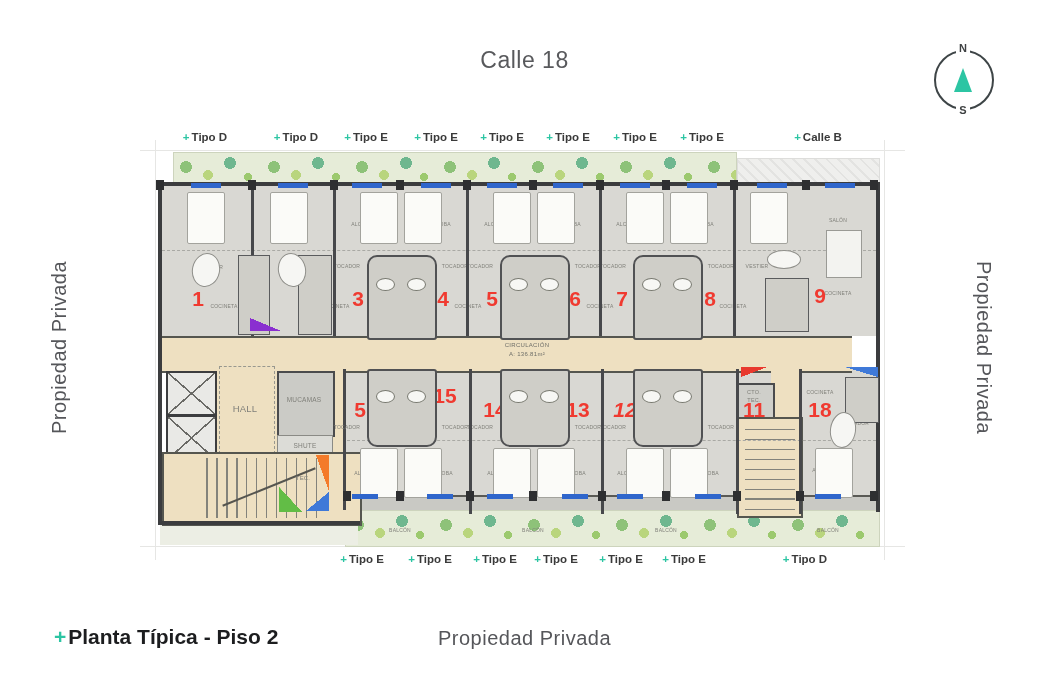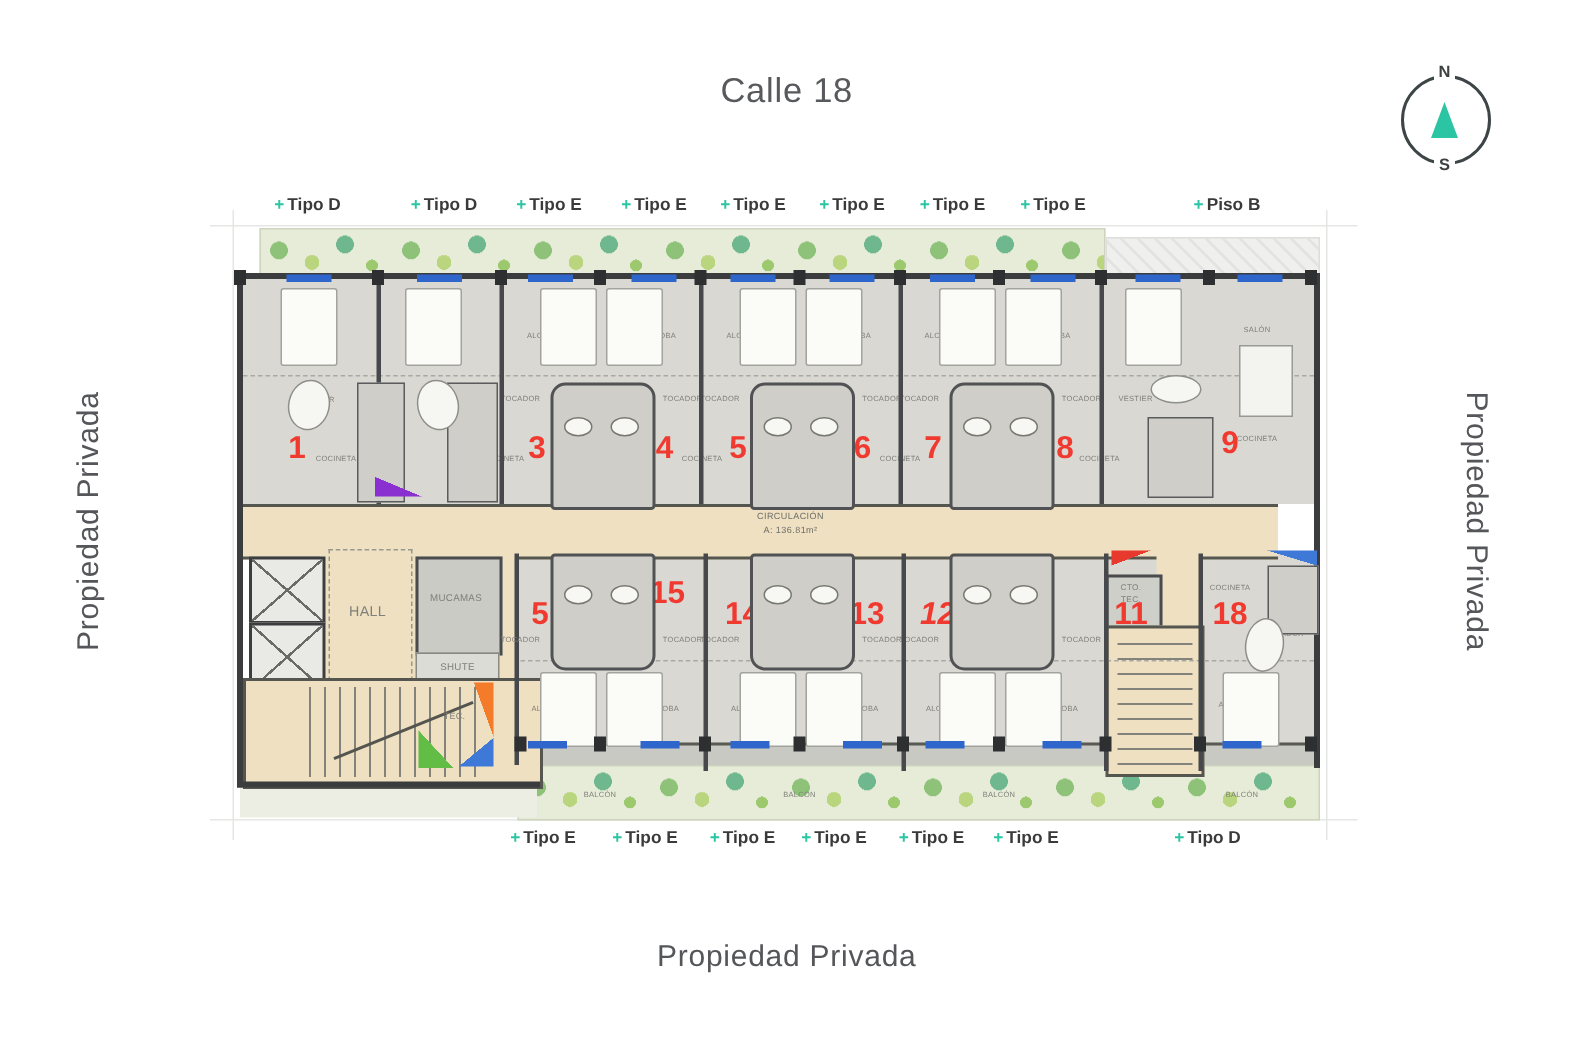--- a/index.html
+++ b/index.html
@@ -96,20 +96,23 @@
     <div class="compass-circle"></div>
     <div class="compass-n"><span>N</span></div>
     <div class="compass-s"><span>S</span></div>
     <div class="compass-needle"></div>
   </div>
 
   <div class="side-label left">Propiedad Privada</div>
   <div class="side-label right">Propiedad Privada</div>
   <div class="bottom-label">Propiedad Privada</div>
 
+  <div class="title">
+    <span class="accent">+</span><span>Planta Típica - Piso 2</span>
+  </div>
 
   <div id="plan" class="plan">
 
     <div class="survey" style="left:140px;top:150px;width:765px;height:1px;"></div>
     <div class="survey" style="left:140px;top:546px;width:765px;height:1px;"></div>
     <div class="survey" style="left:155px;top:140px;width:1px;height:420px;"></div>
     <div class="survey" style="left:884px;top:140px;width:1px;height:420px;"></div>
 
     <div class="greenery" style="left:173px;top:152px;width:562px;height:33px;"></div>
     <div class="hatch" style="left:737px;top:158px;width:141px;height:26px;"></div>
@@ -153,21 +156,21 @@
     <div class="dash-line" style="left:162px;top:250px;width:714px;"></div>
     <div class="dash-line" style="left:347px;top:440px;width:529px;"></div>
   <div class="type-label" style="left: 205px; top: 131px;"><span class="accent">+</span><span>Tipo D</span></div>
       <div class="type-label" style="left: 296px; top: 131px;"><span class="accent">+</span><span>Tipo D</span></div>
       <div class="type-label" style="left: 366px; top: 131px;"><span class="accent">+</span><span>Tipo E</span></div>
       <div class="type-label" style="left: 436px; top: 131px;"><span class="accent">+</span><span>Tipo E</span></div>
       <div class="type-label" style="left: 502px; top: 131px;"><span class="accent">+</span><span>Tipo E</span></div>
       <div class="type-label" style="left: 568px; top: 131px;"><span class="accent">+</span><span>Tipo E</span></div>
       <div class="type-label" style="left: 635px; top: 131px;"><span class="accent">+</span><span>Tipo E</span></div>
       <div class="type-label" style="left: 702px; top: 131px;"><span class="accent">+</span><span>Tipo E</span></div>
-      <div class="type-label" style="left: 818px; top: 131px;"><span class="accent">+</span><span>Piso B</span></div>
+      <div class="type-label" style="left: 818px; top: 131px;"><span class="accent">+</span><span>Calle B</span></div>
       <div class="type-label" style="left: 362px; top: 553px;"><span class="accent">+</span><span>Tipo E</span></div>
       <div class="type-label" style="left: 430px; top: 553px;"><span class="accent">+</span><span>Tipo E</span></div>
       <div class="type-label" style="left: 495px; top: 553px;"><span class="accent">+</span><span>Tipo E</span></div>
       <div class="type-label" style="left: 556px; top: 553px;"><span class="accent">+</span><span>Tipo E</span></div>
       <div class="type-label" style="left: 621px; top: 553px;"><span class="accent">+</span><span>Tipo E</span></div>
       <div class="type-label" style="left: 684px; top: 553px;"><span class="accent">+</span><span>Tipo E</span></div>
       <div class="type-label" style="left: 805px; top: 553px;"><span class="accent">+</span><span>Tipo D</span></div>
       <div class="unit-num" style="left: 198px; top: 299px;">1</div>
       <div class="unit-num" style="left: 310px; top: 299px;">2</div>
       <div class="unit-num" style="left: 358px; top: 299px;">3</div>

